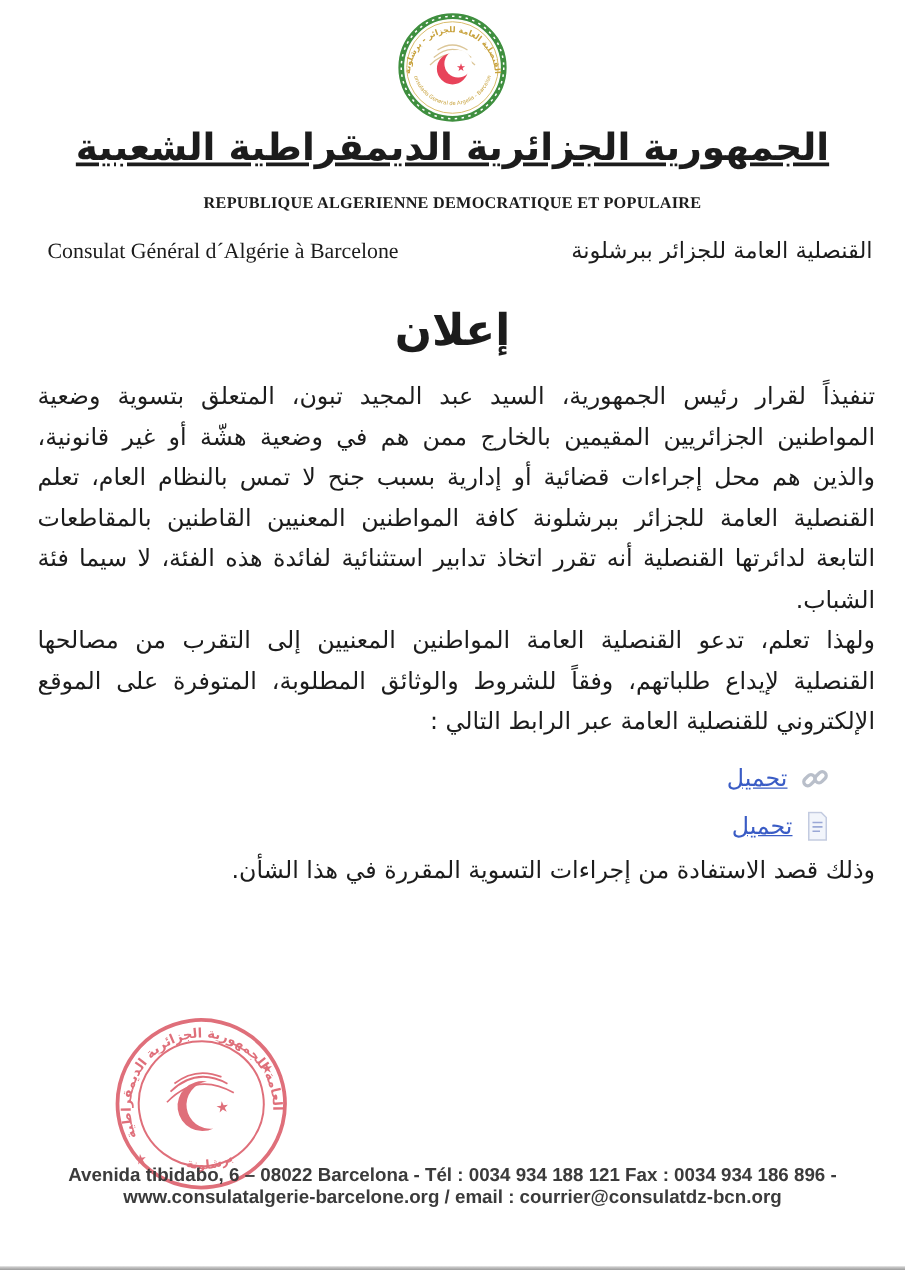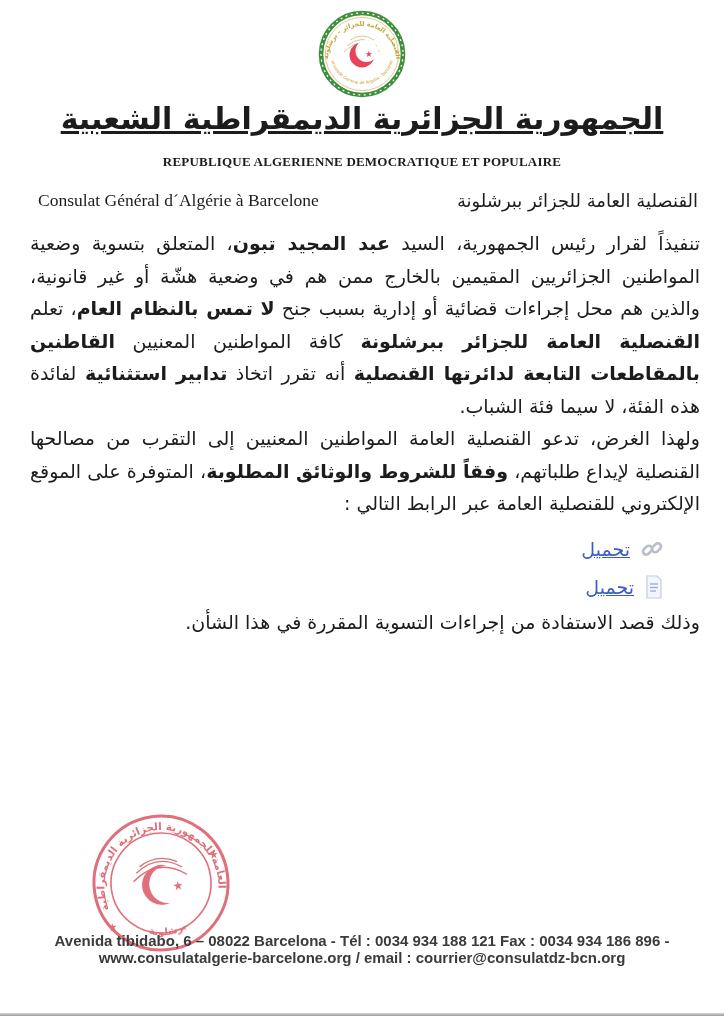--- a/index.html
+++ b/index.html
@@ -37,21 +37,21 @@
     direction:rtl;text-align:center;
     font-size:35px;font-weight:bold;margin-top:34px;
   }
   .bodytext{
     direction:rtl;
     margin:16px 24px 0 30px;
     font-size:19px;line-height:32.5px;
     text-align:justify;
   }
   .bodytext p{margin:0;}
-  .b{font-weight:bold;}
+  .b{font-weight:normal;}
   .p2{margin-top:20px;}
   .p3{margin-top:16px;}
   .p4{margin-top:12px;}
   
   .links{direction:rtl;margin:10px 60px 0 0;}
   .link-row{display:flex;align-items:center;gap:8px;height:38px;font-size:19px;}
   .link-row .icon{display:flex;align-items:center;}
   .link-label{font-weight:bold;}
   .link-a{color:#3a5cc5;text-decoration:underline;cursor:pointer;margin-right:2px;text-align:center;}
   
@@ -103,25 +103,26 @@
   </div>
 
   <div class="title-ar">الجمهورية الجزائرية الديمقراطية الشعبية</div>
   <div class="title-fr">REPUBLIQUE ALGERIENNE DEMOCRATIQUE ET POPULAIRE</div>
 
   <div class="consulate-row">
     <span class="consulate-fr">Consulat Général d´Algérie à Barcelone</span>
     <span class="consulate-ar">القنصلية العامة للجزائر ببرشلونة</span>
   </div>
 
+  <div class="heading">إعلان</div>
 
   <div class="bodytext">
     <p><span>تنفيذاً لقرار رئيس الجمهورية، السيد </span><span class="b">عبد المجيد تبون</span><span>، المتعلق بتسوية وضعية المواطنين الجزائريين المقيمين بالخارج ممن هم في وضعية هشّة أو غير قانونية، والذين هم محل إجراءات قضائية أو إدارية بسبب جنح </span><span class="b">لا تمس بالنظام العام</span><span>، تعلم </span><span class="b">القنصلية العامة للجزائر ببرشلونة</span><span> كافة المواطنين المعنيين </span><span class="b">القاطنين بالمقاطعات التابعة لدائرتها القنصلية</span><span> أنه تقرر اتخاذ </span><span class="b">تدابير استثنائية</span><span> لفائدة هذه الفئة، لا سيما فئة الشباب.</span></p>
 
-    <p class="p2"><span>ولهذا الغرض، تدعو القنصلية العامة المواطنين المعنيين إلى التقرب من مصالحها القنصلية لإيداع طلباتهم، </span><span class="b">وفقاً للشروط والوثائق المطلوبة</span><span>،  المتوفرة على الموقع الإلكتروني للقنصلية العامة عبر الرابط التالي :</span></p>
+    <p class="p2"><span>ولهذا تعلم، تدعو القنصلية العامة المواطنين المعنيين إلى التقرب من مصالحها القنصلية لإيداع طلباتهم، </span><span class="b">وفقاً للشروط والوثائق المطلوبة</span><span>،  المتوفرة على الموقع الإلكتروني للقنصلية العامة عبر الرابط التالي :</span></p>
   </div>
 
   <div class="links">
     <div class="link-row">
       <span class="icon">
         <svg width="24" height="24" viewBox="0 0 24 24">
           <g fill="none" stroke="#b9bfca" stroke-width="2.6" stroke-linecap="round">
             <rect x="2.5" y="10" width="10" height="6.4" rx="3.2" transform="rotate(-45 7.5 13.2)"></rect>
             <rect x="11.5" y="7.6" width="10" height="6.4" rx="3.2" transform="rotate(-45 16.5 10.8)"></rect>
           </g>

